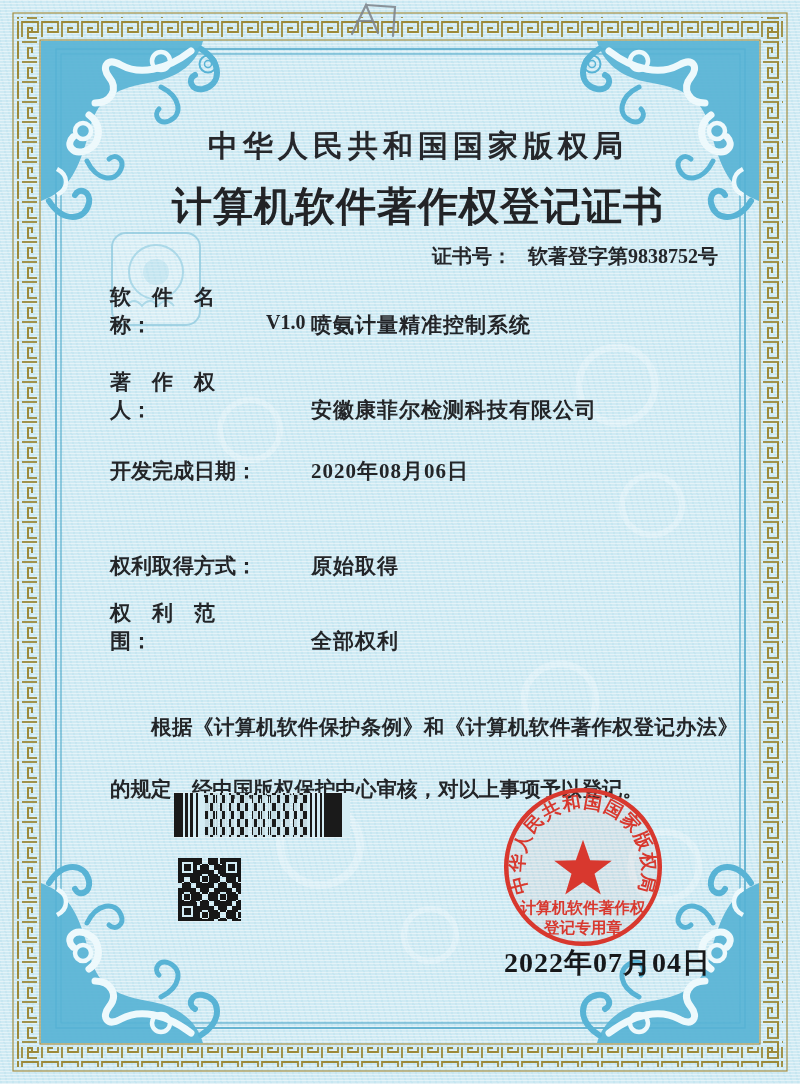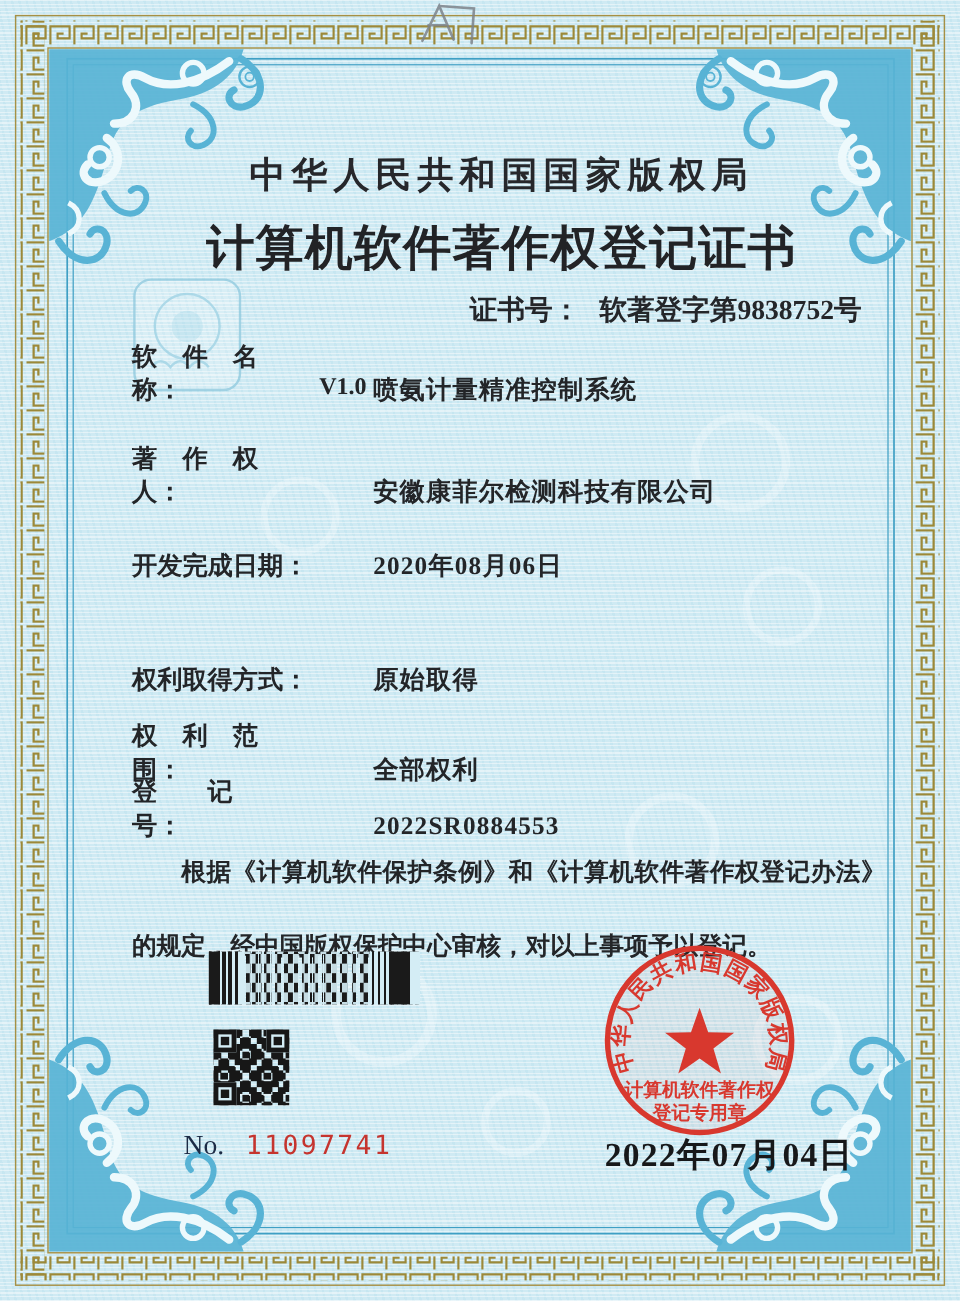--- a/index.html
+++ b/index.html
@@ -12,21 +12,21 @@
     font-family:"Liberation Serif","DejaVu Serif",serif;
     color:#232528;
   }
   .deco{position:absolute;left:0;top:0;z-index:0;}
   .content-layer{position:absolute;left:18px;top:0;width:100%;height:100%;z-index:2;}
 
   .title1{position:absolute;top:126px;left:0;width:100%;text-align:center;
           font-size:30px;font-weight:bold;letter-spacing:5px;color:#26272b;}
   .title2{position:absolute;top:179px;left:0;width:100%;text-align:center;
           font-size:40px;font-weight:bold;letter-spacing:1px;color:#222326;}
-  .certno{position:absolute;top:243px;right:100px;font-size:23px;font-weight:bold;color:#24262a;}
+  .certno{position:absolute;top:243px;right:100px;font-size:20px;font-weight:bold;color:#24262a;}
   .certno .cv{margin-left:16px;}
 
   .row{position:absolute;left:92px;width:660px;font-size:21px;font-weight:bold;color:#232528;}
   .row .lbl{display:inline-block;width:156px;}
   .row .val{letter-spacing:1px;margin-left:45px;}
   .v2{position:absolute;left:248px;font-size:20px;font-weight:bold;}
 
   .statement{position:absolute;left:92px;top:696px;width:628px;
              font-size:20.5px;font-weight:bold;line-height:62px;
              text-indent:2em;text-align:justify;color:#232528;}
@@ -161,37 +161,31 @@
 
 
     <div class="row" style="top:552px">
       <span class="lbl">权利取得方式：</span><span class="val">原始取得</span>
     </div>
 
     <div class="row" style="top:599px">
       <span class="lbl">权　利　范　围：</span><span class="val">全部权利</span>
     </div>
 
-    <div class="row" style="top:646px">
-      <span class="lbl">登　　记　　号：</span><span class="val">2022SR0884553</span>
-    </div>
 
     <div class="statement">根据《计算机软件保护条例》和《计算机软件著作权登记办法》的规定，经中国版权保护中心审核，对以上事项予以登记。</div>
 
     <div class="barcode"></div>
 
     <div class="qr">
       <div class="qf tl"></div>
       <div class="qf tr"></div>
       <div class="qf bl"></div>
     </div>
 
-    <div class="noline">
-      <span>No.</span><span class="num">11097741</span>
-    </div>
 
     <svg class="seal" width="202" height="202" viewBox="0 0 200 200">
       <circle cx="100" cy="100" r="76" fill="rgba(224,70,58,0.05)" stroke="#d8382e" stroke-width="4.5"></circle>
       <path id="sealArc" d="M45,122 A59,59 0 1 1 155,122" fill="none"></path>
       <text font-size="18" font-weight="bold" fill="#d8382e" letter-spacing="1.5">
         <textPath href="#sealArc" startOffset="50%" text-anchor="middle">中华人民共和国国家版权局</textPath>
       </text>
       <polygon fill="#d8382e" points="100,73 107.1,93.3 128.5,93.7 111.4,106.7 117.6,127.3 100,115 82.4,127.3 88.6,106.7 71.5,93.7 92.9,93.3"></polygon>
       <text x="100" y="146" text-anchor="middle" font-size="15.5" font-weight="bold" fill="#d8382e">计算机软件著作权</text>
       <text x="100" y="165" text-anchor="middle" font-size="15.5" font-weight="bold" fill="#d8382e">登记专用章</text>

